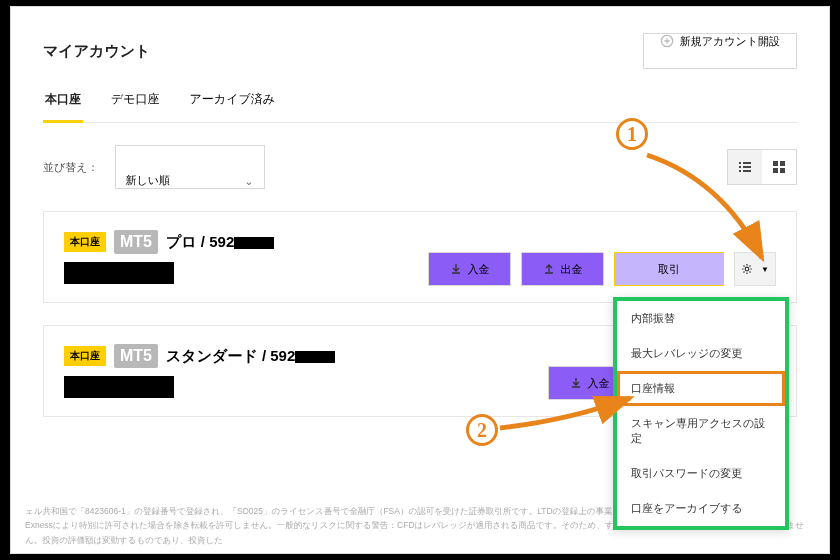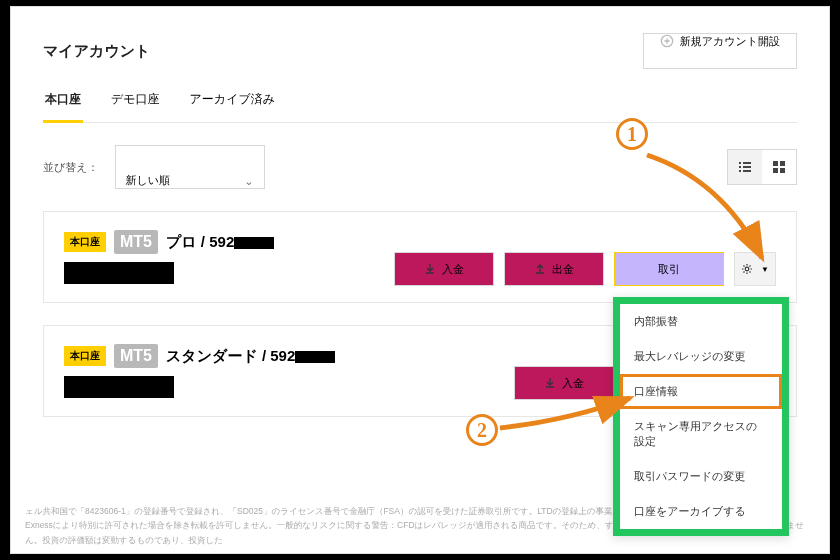--- a/index.html
+++ b/index.html
@@ -21,25 +21,25 @@
 .vt-btn{width:34px;height:34px;display:flex;align-items:center;justify-content:center;cursor:pointer;font-size:14px;color:#444;background:#fff}
 .vt-btn.active{background:#f2f2f2}
 .card{border:1px solid #e6e6e6;padding:18px 20px;margin-bottom:22px;position:relative}
 .card-top{display:flex;align-items:center;gap:8px;margin-bottom:8px}
 .badge-y{background:#ffcf01;color:#000;font-size:10px;font-weight:700;padding:3px 6px}
 .badge-g{background:#b8b8b8;color:#fff;font-size:16px;font-weight:700;padding:3px 6px;border-radius:2px}
 .acct-name{font-size:15px;font-weight:600}
 .redact{display:inline-block;background:#000;height:12px;width:40px;vertical-align:middle}
 .redact-lg{display:block;background:#000;height:22px;width:110px;margin-top:2px}
 .card-actions{position:absolute;right:20px;bottom:16px;display:flex;gap:10px}
-.btn{border:1px solid #d8d8d8;background:#be185d;height:34px;width:100px;font-size:11px;display:flex;align-items:center;justify-content:center;gap:6px;cursor:pointer}
+.btn{border:1px solid #d8d8d8;background:#8b5cf6;height:34px;width:83px;font-size:11px;display:flex;align-items:center;justify-content:center;gap:6px;cursor:pointer}
 .btn-y{background:#c4b5fd;border-color:#ffcf01;width:110px}
 .btn-gear{width:42px;background:#f3f3f3;border:1px solid #e0e0e0}
 .ic{width:12px;height:12px;display:inline-block}
-.dropdown{position:absolute;right:40px;top:290px;width:176px;background:#fff;border:7px solid #22c55e;box-shadow:0 2px 10px rgba(0,0,0,0.15);z-index:20}
+.dropdown{position:absolute;right:40px;top:290px;width:176px;background:#fff;border:4px solid #22c55e;box-shadow:0 2px 10px rgba(0,0,0,0.15);z-index:20}
 .dd-item{font-size:11px;padding:10px 14px;cursor:pointer;color:#333}
 .dd-item.hl{outline:3px solid #e8841a;outline-offset:-3px}
 .footer{position:absolute;bottom:0;left:0;right:0;font-size:8.5px;color:#aaa;line-height:1.7;padding:0 14px 6px 14px;background:#fff}
 .anno{position:absolute;z-index:30;pointer-events:none}
 .circ{width:32px;height:32px;border:3px solid #e8841a;border-radius:50%;background:#fff;display:flex;align-items:center;justify-content:center;font-size:20px;font-weight:800;color:#e8841a;font-family:Georgia,serif}
 svg.arr{position:absolute;z-index:25;pointer-events:none}
 </style>
 </head>
 <body>
 

